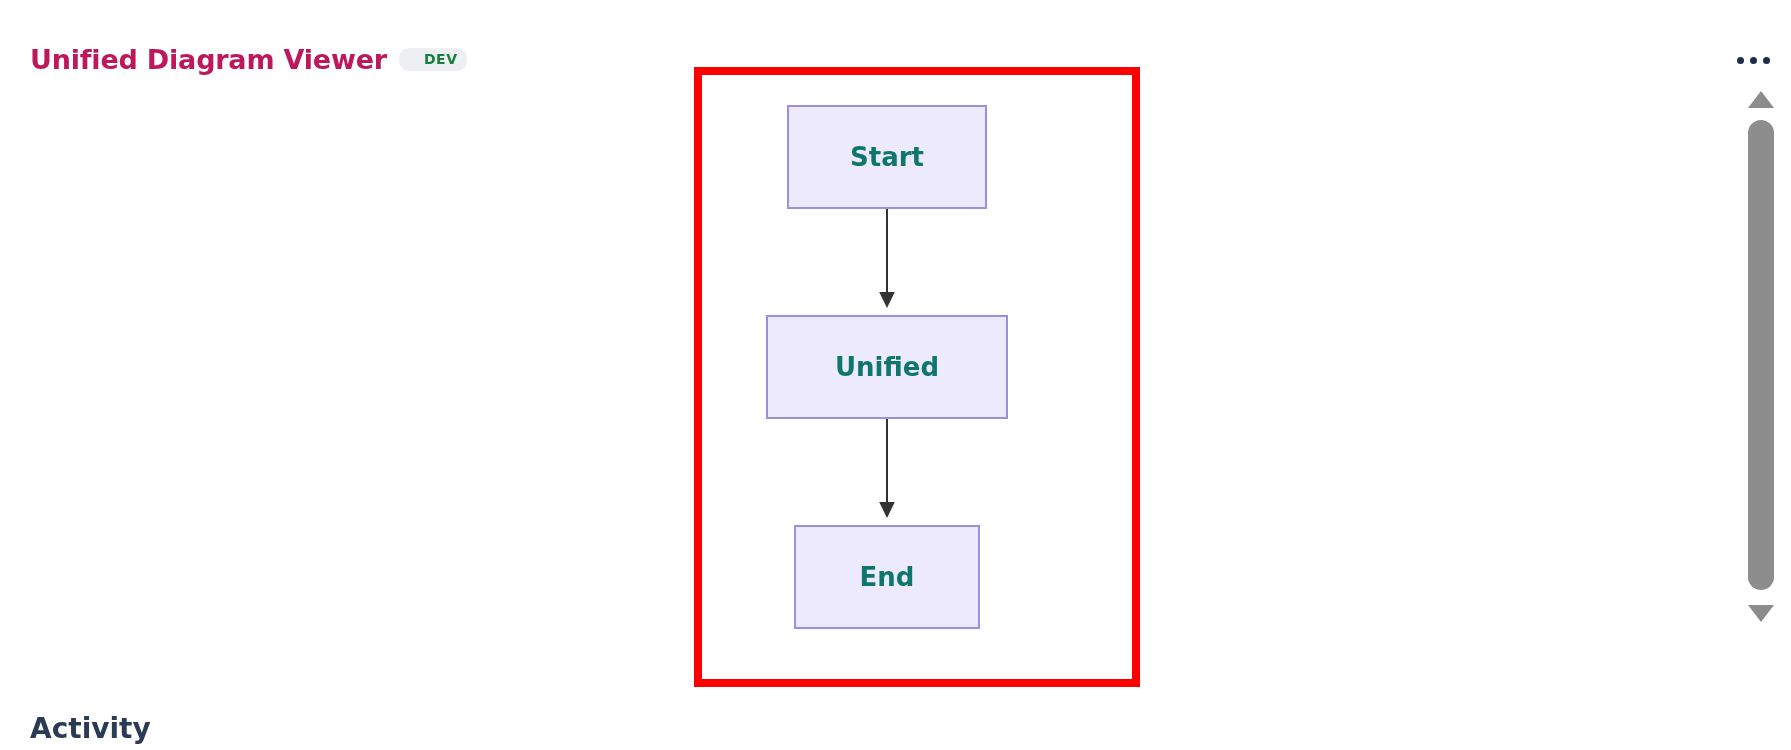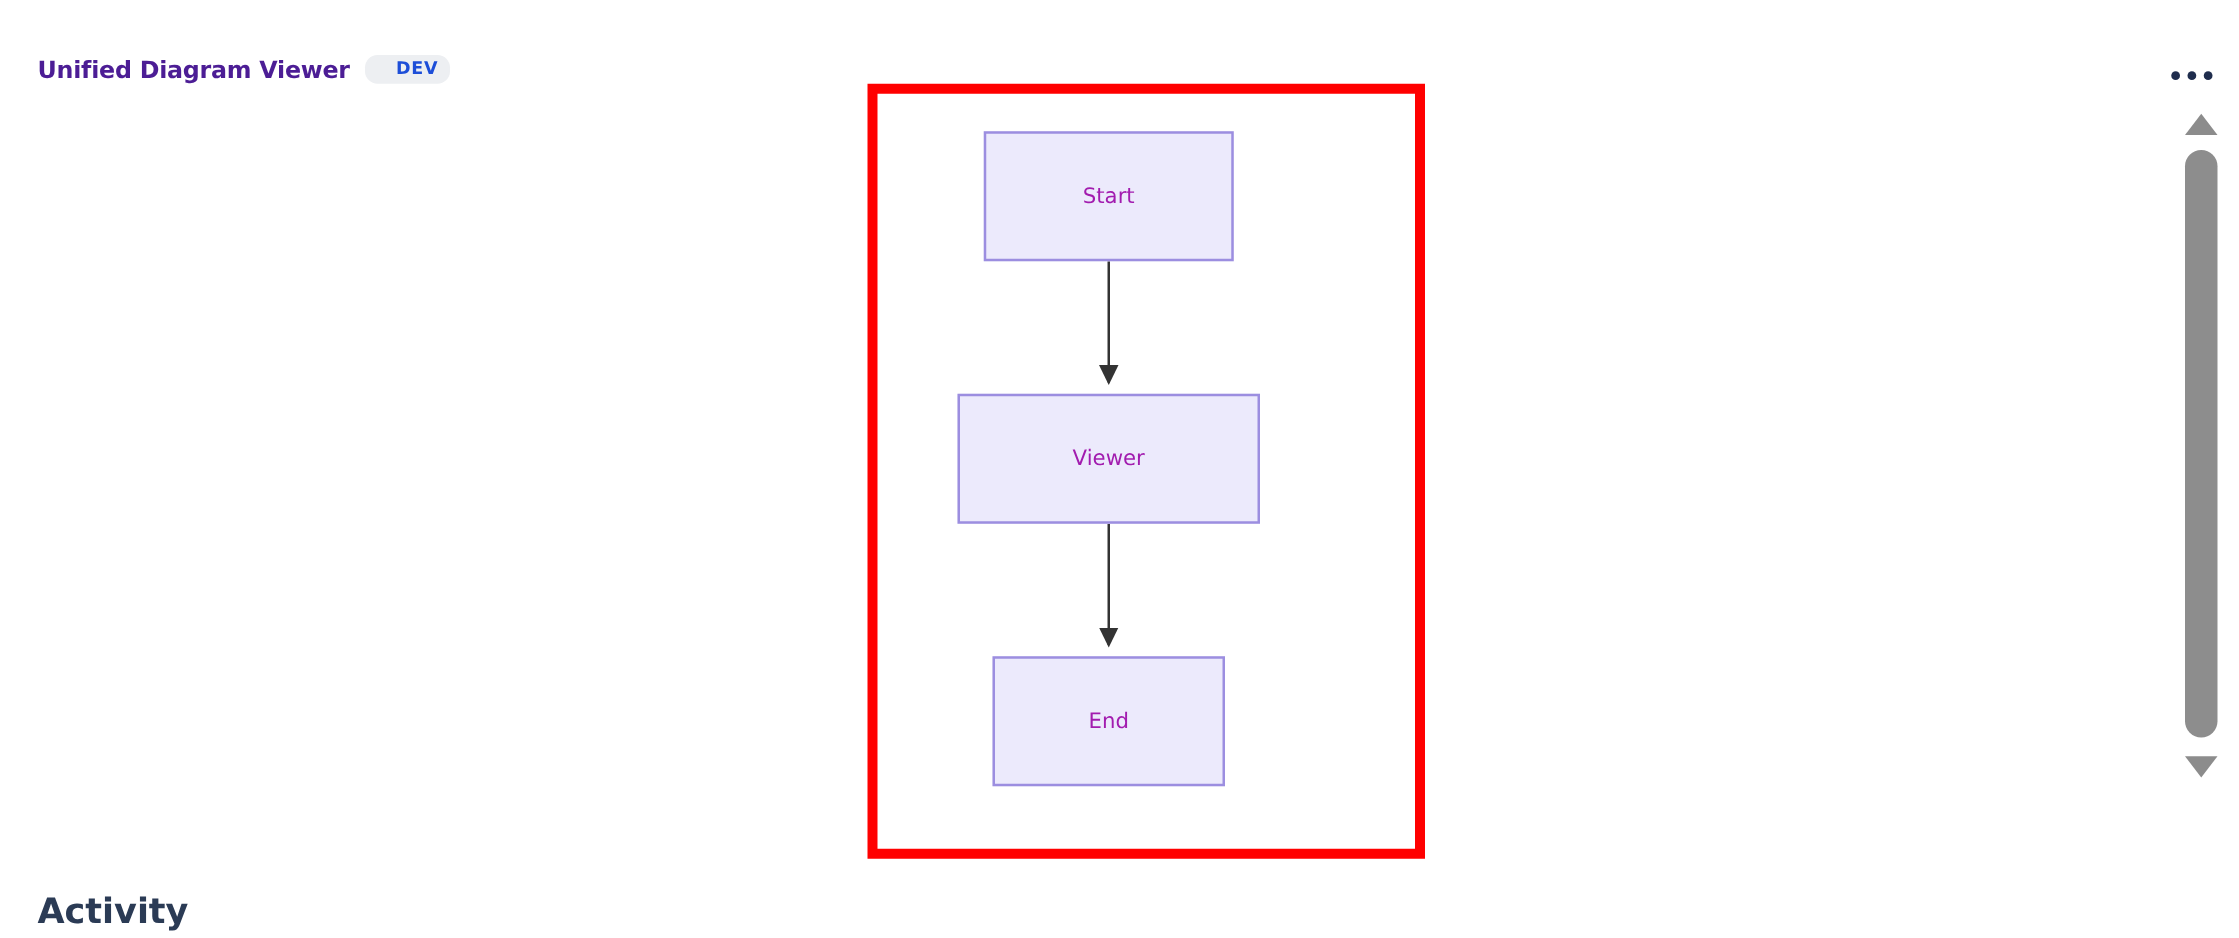--- a/index.html
+++ b/index.html
@@ -19,30 +19,30 @@
   
   .app-header {
     position: absolute;
     left: 30px;
     top: 44px;
     display: flex;
     align-items: center;
     gap: 12px;
   }
   .app-title {
-    font-size: 19px;
-    font-weight: bold;
-    color: #4c1d95;
+    font-size: 27px;
+    font-weight: bold;
+    color: #be185d;
     letter-spacing: -0.2px;
     white-space: nowrap;
   }
   .dev-badge {
     display: inline-block;
     background: #edeff2;
-    color: #1d4ed8;
+    color: #15803d;
     font-size: 14px;
     font-weight: bold;
     letter-spacing: 0.6px;
     padding: 4px 9px 5px 25px;
     border-radius: 10px;
     line-height: 1;
   }
 
   
   .overflow-menu {
@@ -128,23 +128,23 @@
   .node {
     position: absolute;
     box-sizing: border-box;
     background: #eceafc;
     border: 2px solid #9c8ee0;
     display: flex;
     align-items: center;
     justify-content: center;
   }
   .node-label {
-    font-size: 17px;
-    font-weight: normal;
-    color: #a21caf;
+    font-size: 26px;
+    font-weight: bold;
+    color: #0f766e;
     white-space: nowrap;
   }
   .node-start   { left: 85px;  top: 30px;  width: 200px; height: 104px; }
   .node-process { left: 64px;  top: 240px; width: 242px; height: 104px; }
   .node-end     { left: 92px;  top: 450px; width: 186px; height: 104px; text-align: right; }
 
   .edge-svg {
     position: absolute;
     left: 0;
     top: 0;
@@ -201,21 +201,21 @@
       </defs>
       <line x1="185" y1="134" x2="185" y2="231" stroke="#333333" stroke-width="2" marker-end="url(#arrowhead)"></line>
       <line x1="185" y1="344" x2="185" y2="441" stroke="#333333" stroke-width="2" marker-end="url(#arrowhead)"></line>
     </svg>
 
     <div class="node node-start">
       <span class="node-label">Start</span>
     </div>
 
     <div class="node node-process">
-      <span class="node-label">Viewer</span>
+      <span class="node-label">Unified</span>
     </div>
 
     <div class="node node-end">
       <span class="node-label">End</span>
     </div>
 
   </div>
 </div>
 
 <div class="section-heading">Activity</div>

